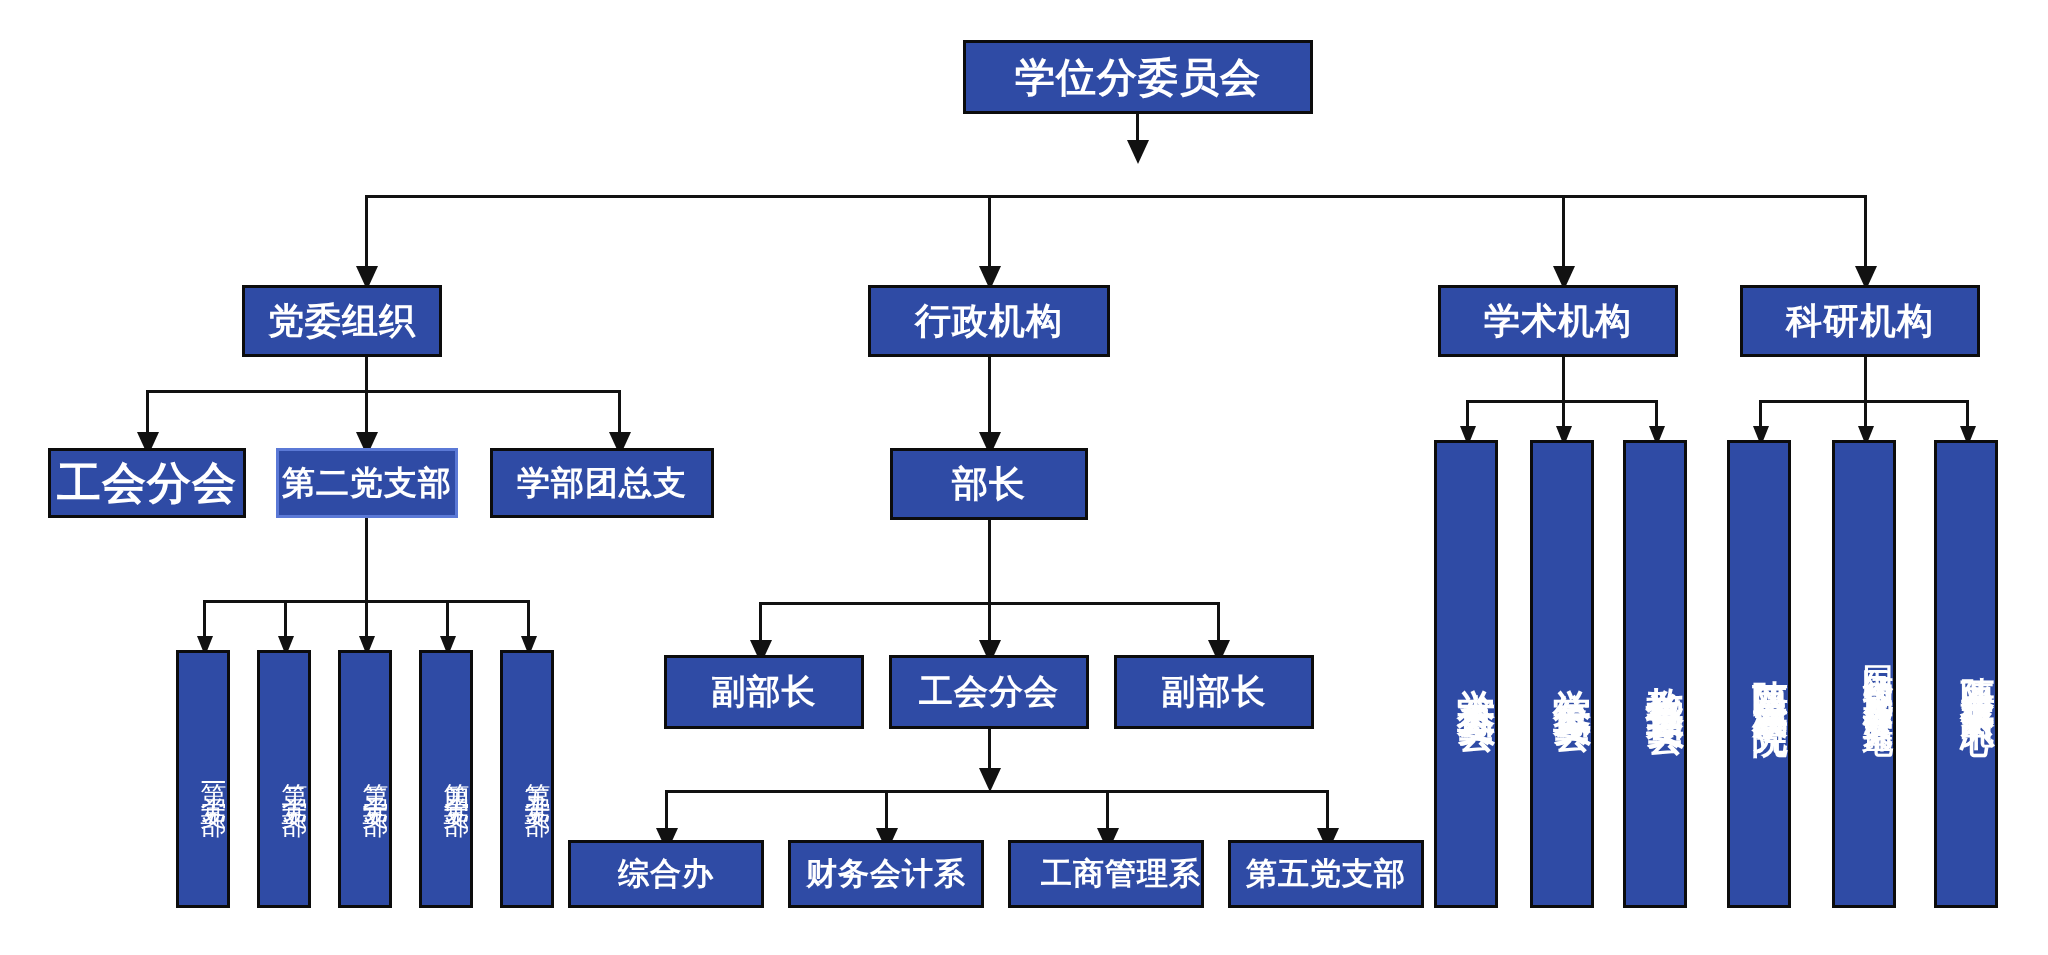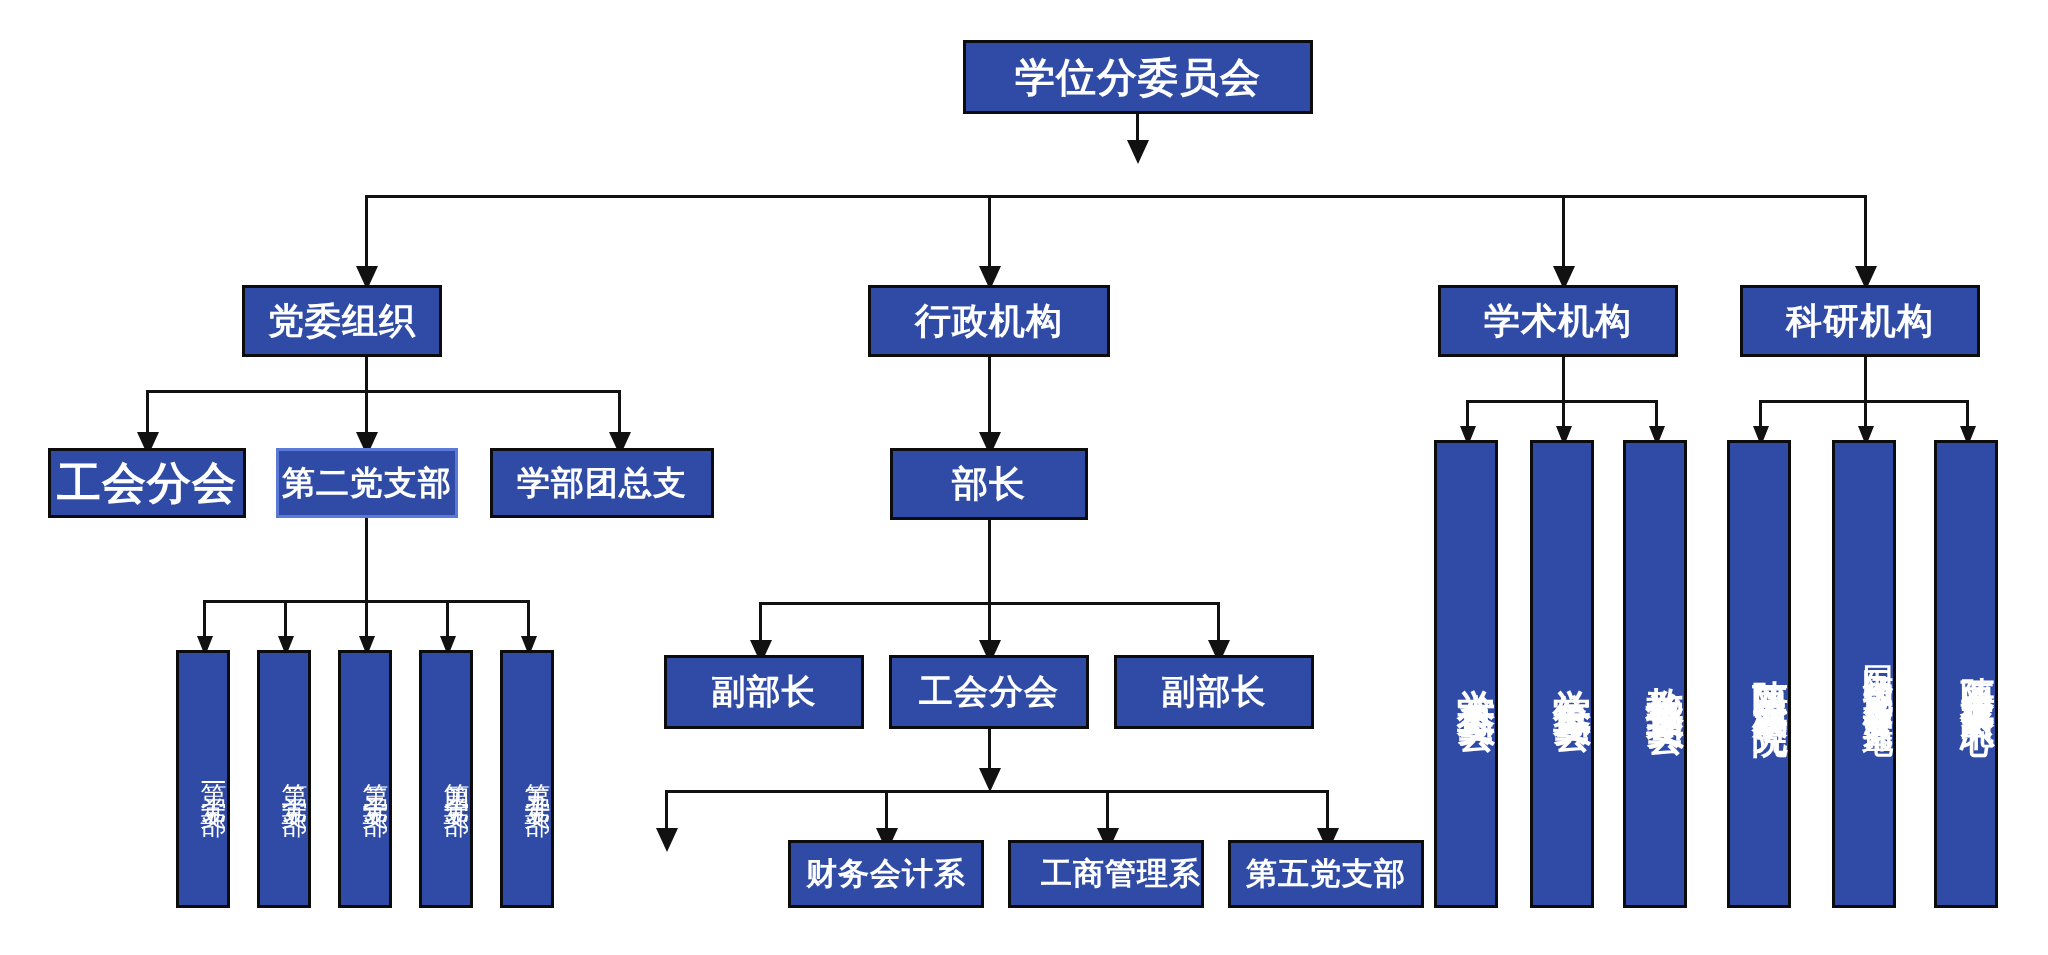--- a/index.html
+++ b/index.html
@@ -200,20 +200,23 @@
 
   <div class="ln v" style="left:885px;top:790px;height:45px;"></div>
   <div class="arrow" style="left:876px;top:828px;"></div>
 
   <div class="ln v" style="left:1106px;top:790px;height:45px;"></div>
   <div class="arrow" style="left:1097px;top:828px;"></div>
 
   <div class="ln v" style="left:1326px;top:790px;height:45px;"></div>
   <div class="arrow" style="left:1317px;top:828px;"></div>
 
+  <div class="node" style="left:568px;top:840px;width:196px;height:68px;font-size:31px;">
+    <span>综合办</span>
+  </div>
   <div class="node" style="left:788px;top:840px;width:196px;height:68px;font-size:31px;">
     <span>财务会计系</span>
   </div>
   <div class="node" style="left:1008px;top:840px;width:196px;height:68px;font-size:31px;justify-content:flex-end;">
     <span>工商管理系</span>
   </div>
   <div class="node" style="left:1228px;top:840px;width:196px;height:68px;font-size:31px;">
     <span>第五党支部</span>
   </div>
 

